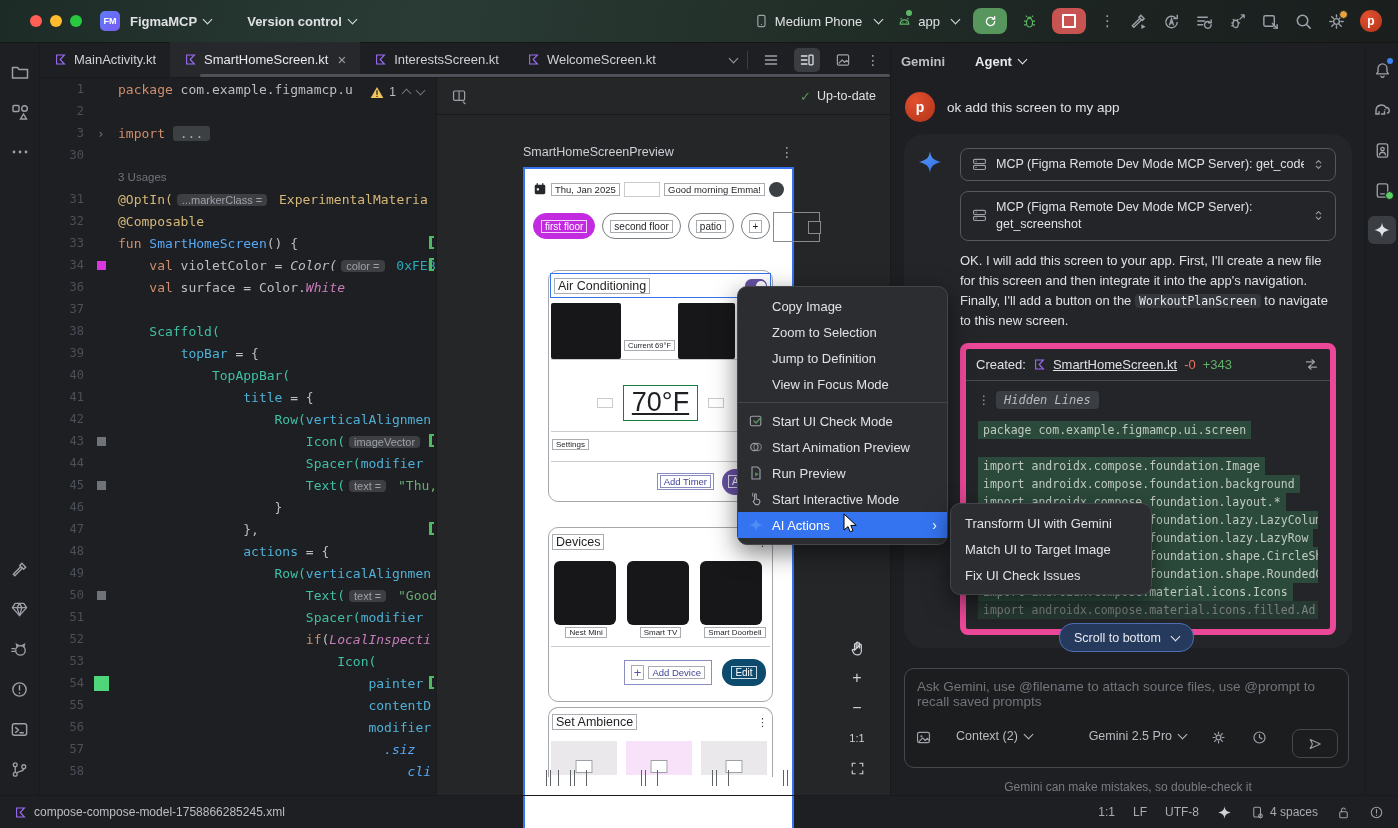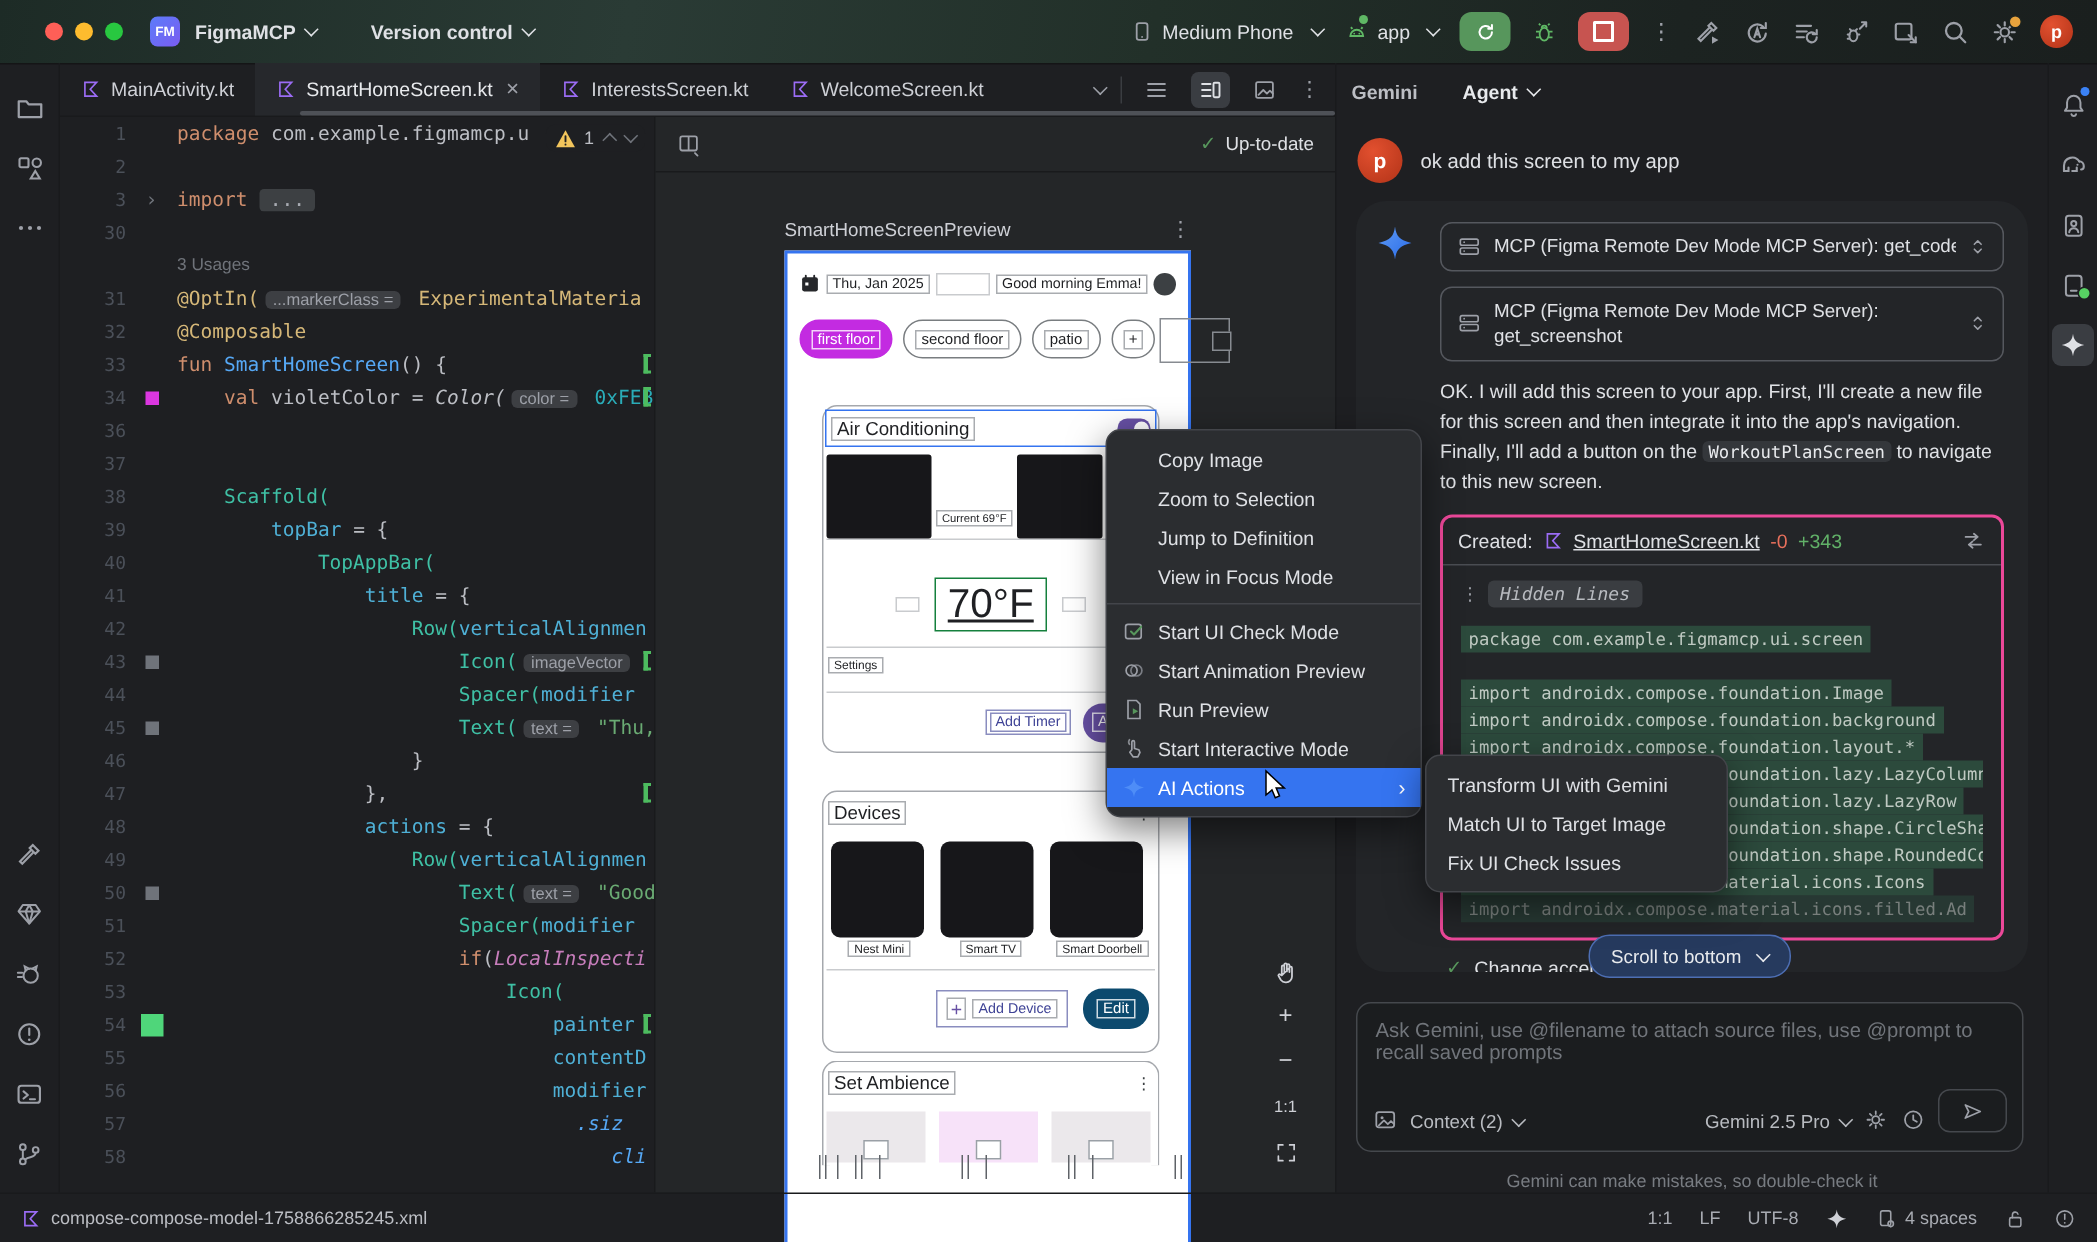--- a/index.html
+++ b/index.html
@@ -158,21 +158,21 @@
     padding:14px 16px 10px;box-sizing:border-box;overflow:hidden;}
   .gem-spark{position:absolute;left:14px;top:16px;}
   .gem-content{margin-left:40px;}
   .mcp-card{border:1px solid #55585E;border-radius:8px;display:flex;align-items:center;gap:8px;
     padding:7px 10px;margin-bottom:10px;color:#DFE1E5;font-size:12.5px;cursor:pointer;}
   .mcp-label{flex:1;line-height:1.35;}
   .mcp-label.nowrap{white-space:nowrap;overflow:hidden;}
   .gem-para{color:#DFE1E5;font-size:13px;line-height:1.55;margin:4px 0 12px;}
   .inline-code{font-family:"DejaVu Sans Mono",monospace;font-size:11.5px;background:#34373B;color:#E8EAED;
     border-radius:4px;padding:0 4px;}
-  .created-card{border:2px solid #ec4899;border-radius:8px;overflow:hidden;}
+  .created-card{border:6px solid #ec4899;border-radius:8px;overflow:hidden;}
   .cc-header{display:flex;align-items:center;gap:7px;padding:7px 10px;border-bottom:1px solid #4A4D52;font-size:13px;color:#DFE1E5;}
   .cc-file{text-decoration:underline;cursor:pointer;}
   .cc-removed{color:#E8705C;}
   .cc-added{color:#61B168;}
   .cc-diffic{margin-left:auto;cursor:pointer;}
   .cc-body{padding:10px 12px 10px;}
   .hidden-row{display:flex;align-items:center;gap:6px;margin-bottom:12px;color:#9DA0A8;}
   .hidden-chip{background:#3A3D41;border-radius:4px;padding:2px 8px;font-family:"DejaVu Sans Mono",monospace;
     font-size:12px;font-style:italic;color:#B8BBC0;}
   .ccode{font-family:"DejaVu Sans Mono",monospace;font-size:11.5px;line-height:18px;overflow:hidden;white-space:pre;}
@@ -181,21 +181,21 @@
   .ccode-line.add .t{background:#2C4A3C;}
   .ccode-line.dim{opacity:.55;}
   .change-row{display:flex;align-items:center;gap:8px;margin-top:10px;color:#DFE1E5;font-size:13px;padding-left:4px;}
   .scroll-pill{position:absolute;left:168px;top:581px;height:27px;border-radius:14px;background:#263A5E;
     border:1px solid #4D6EB3;color:#E8EAED;font-size:12.5px;display:flex;align-items:center;padding:0 14px;gap:4px;cursor:pointer;z-index:5;}
   .gp-input{position:absolute;left:13px;right:16px;top:626px;height:100px;border:1px solid #45484D;border-radius:10px;
     background:#1B1D1F;box-sizing:border-box;}
   .gp-input textarea{position:absolute;left:0;top:0;width:100%;height:58px;background:transparent;border:none;outline:none;
     resize:none;color:#DFE1E5;font-family:"Liberation Sans",sans-serif;font-size:13.5px;padding:10px 12px;box-sizing:border-box;}
   .gp-input textarea::placeholder{color:#71757B;}
-  .gp-input-bottom{position:absolute;left:0;right:0;bottom:12px;height:38px;display:flex;align-items:flex-end;gap:8px;padding:0 10px;}
+  .gp-input-bottom{position:absolute;left:0;right:0;bottom:0;height:38px;display:flex;align-items:flex-start;gap:24px;padding:0 10px;}
   .ctx-label,.model-label{color:#B8BBC0;font-size:12.5px;display:flex;align-items:center;cursor:pointer;}
   .flex1{flex:1;}
   .send-btn{width:44px;height:27px;border:1px solid #45484D;border-radius:8px;display:flex;align-items:center;justify-content:center;cursor:pointer;}
   .gp-disclaimer{position:absolute;left:0;right:0;top:738px;text-align:center;color:#787C82;font-size:12px;}
   
   .ctx-menu{position:absolute;left:737px;top:286px;width:209px;background:#2B2D30;border:1px solid #43454A;
     border-radius:10px;padding:6px 0;box-shadow:0 8px 24px rgba(0,0,0,.5);z-index:50;}
   .menu-item{display:flex;align-items:center;height:26px;padding:0 10px 0 10px;color:#DFE1E5;font-size:13px;cursor:pointer;}
   .menu-item .menu-ic{width:24px;flex:none;display:flex;align-items:center;}
   .menu-item.hl{background:#3574F0;color:#fff;}
@@ -500,20 +500,21 @@
           <span class="ln">34</span>
           <span class="mark">
             <span class="swatch" style="background: rgb(219, 55, 224);"></span>
           </span>
           <span class="codetext"><span class="c-pl">    </span><span class="c-kw">val</span><span class="c-pl"> violetColor = </span><span class="c-iw">Color(</span><span class="c-chip">color =</span><span class="c-pl"> </span><span class="c-num">0xFEB</span></span>
           <span class="tick"></span>
         </div>
         <div class="crow">
           <span class="ln">36</span>
           <span class="mark"></span>
+          <span class="codetext"><span class="c-pl">    </span><span class="c-kw">val</span><span class="c-pl"> surface = Color.</span><span class="c-ip">White</span></span>
         </div>
         <div class="crow">
           <span class="ln">37</span>
           <span class="mark"></span>
           <span class="codetext"></span>
         </div>
         <div class="crow">
           <span class="ln">38</span>
           <span class="mark"></span>
           <span class="codetext"><span class="c-pl">    </span><span class="c-call">Scaffold(</span></span>

